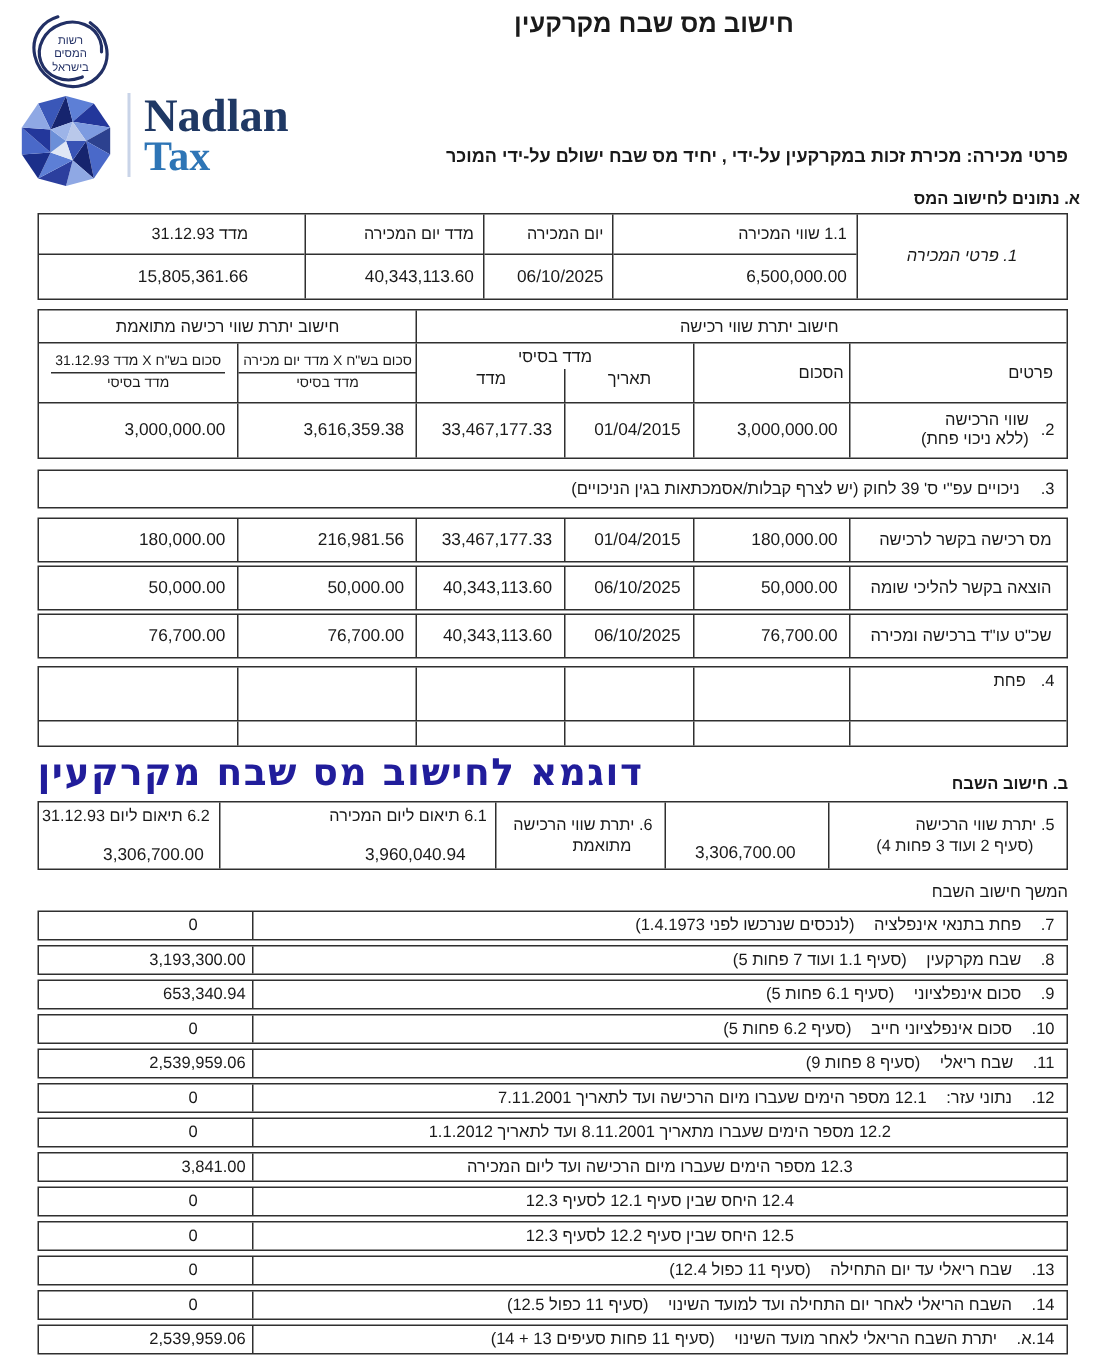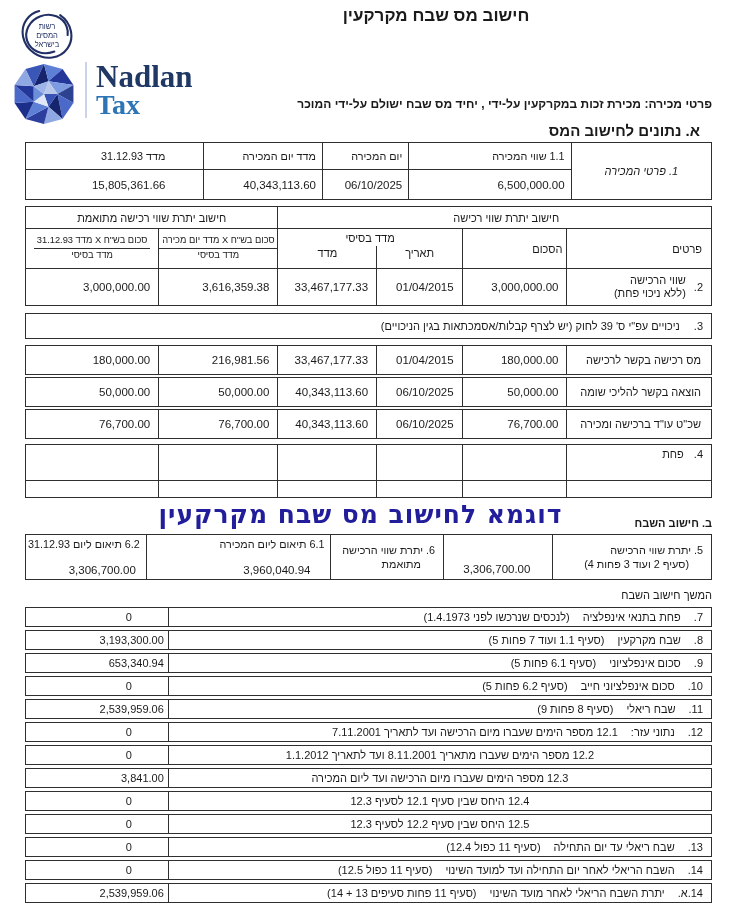--- a/index.html
+++ b/index.html
@@ -21,21 +21,21 @@
   .header{position:relative;height:142px;}
   .authority-logo{position:absolute;left:20px;top:5px;}
   .titles{position:absolute;top:6px;right:120px;width:360px;text-align:center;}
   .doc-title{font-size:17px;font-weight:bold;}
   .doc-subtitle{font-size:15px;margin-top:7px;}
   .brand-logo{position:absolute;left:12px;top:62px;display:flex;align-items:flex-start;gap:9px;direction:ltr;}
   .brand-divider{width:2px;height:56px;background:#c9d4e8;}
   .brand-name{font-family:"Liberation Serif", serif;font-weight:bold;font-size:31px;line-height:0.95;color:var(--navy);}
   .brand-sub{font-family:"Liberation Serif", serif;font-weight:bold;font-size:28px;line-height:1;color:var(--bblue);}
   .sale-line{position:absolute;top:97px;right:24px;font-weight:bold;font-size:12px;}
-  .sec-a{position:absolute;bottom:3px;right:36px;font-weight:bold;font-size:15px;margin-top:28px;}
+  .sec-a{position:absolute;bottom:3px;right:16px;font-weight:bold;font-size:11px;margin-top:28px;}
 
   .content{padding:0 24px 0 25px;}
 
   .box{border:1.5px solid var(--ln);}
   .rnum{white-space:nowrap;}
 
   
   .t1{display:flex;height:58px;margin-top:0;}
   .t1 > div{border-left:1px solid var(--ln);display:flex;flex-direction:column;}
   .t1 > div:last-child{border-left:none;}
@@ -91,21 +91,21 @@
   .dedlbl{display:flex;align-items:center;padding:0 10px;font-size:11px;}
 
   
   .pbox{margin-top:5px;}
   .prow1{height:36px;border-bottom:1px solid var(--ln);}
   .plbl{display:flex;align-items:flex-start;gap:10px;padding:3px 8px 0 0;font-size:11px;}
   .prow2{height:16px;}
 
   
   .wmrow{position:relative;height:34px;margin-top:2px;}
-  .wm{position:absolute;left:0;right:16px;top:0;text-align:center;font-family:"DejaVu Sans", sans-serif;
+  .wm{position:absolute;left:0;right:16px;top:0;text-align:left;font-family:"DejaVu Sans", sans-serif;
       font-weight:bold;font-size:25px;letter-spacing:1px;color:var(--wm);}
   .secb{position:absolute;right:0;bottom:5px;font-size:11px;font-weight:bold;}
 
   
   .t5{height:46px;}
   .w5-lbl{width:24%;}
   .w5-val{width:16.5%;}
   .w5-c6{width:17%;}
   .w5-c61{width:28%;}
   .w5-c62{flex:1;}

